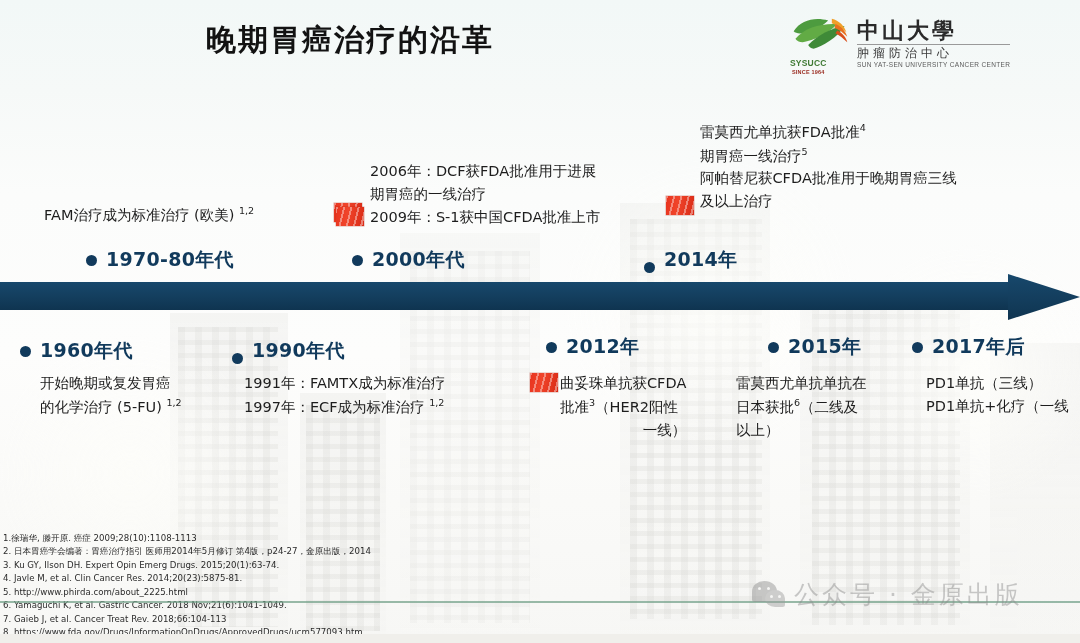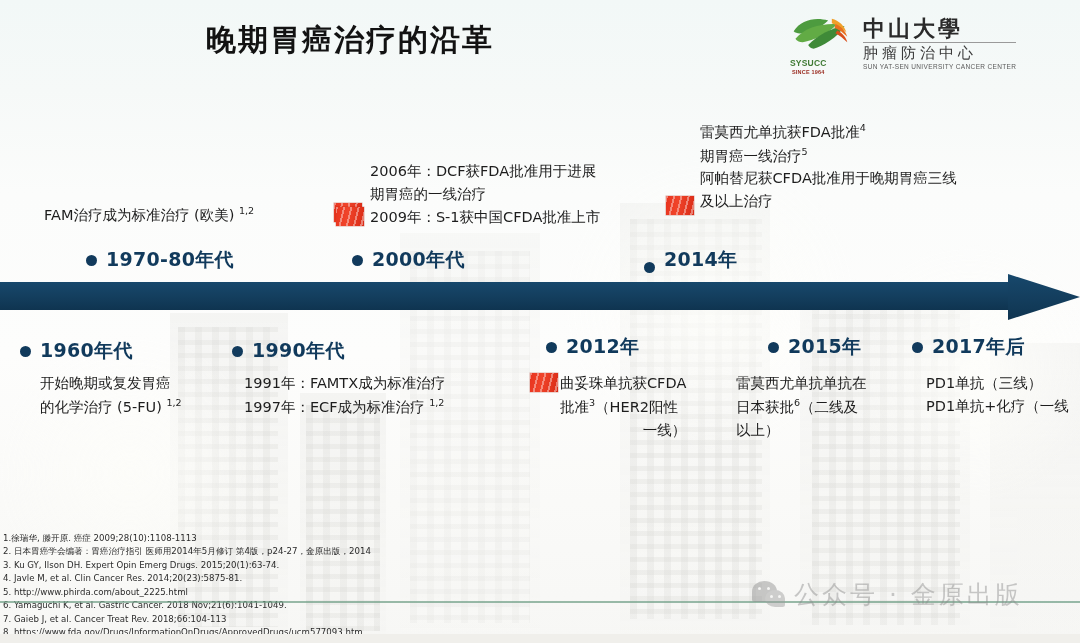--- a/index.html
+++ b/index.html
@@ -43,27 +43,27 @@
   .title {
     position: absolute; left: 0; top: 20px; width: 700px;
     text-align: center;
     font-size: 30px; font-weight: bold; color: #121212;
     letter-spacing: 2px;
     font-family: "DejaVu Sans", "Liberation Sans", sans-serif;
   }
 
   .logo { position: absolute; left: 789px; top: 14px; width: 232px; height: 58px; display: flex; align-items: center; }
   .logo-mark { position: relative; width: 62px; height: 56px; flex: 0 0 62px; }
-  .logo-text { margin-left: 12px; }
+  .logo-text { margin-left: 6px; }
   .logo-cn1 {
     font-size: 22px; font-weight: bold; color: #2a2a2a; letter-spacing: 3px;
     line-height: 1.12; font-family: "DejaVu Serif", "Liberation Serif", serif;
   }
   .logo-cn2 {
-    font-size: 15px; color: #3a3a3a; letter-spacing: 4px; line-height: 1.3;
+    font-size: 12px; color: #3a3a3a; letter-spacing: 4px; line-height: 1.3;
     border-top: 1px solid #9a9a9a; padding-top: 1px; margin-top: 1px;
     font-family: "DejaVu Sans", "Liberation Sans", sans-serif;
   }
   .logo-en { font-size: 6.5px; color: #5a5a5a; letter-spacing: .35px; white-space: nowrap; }
   .logo-sysucc { position: absolute; left: 1px; bottom: 3px; font-size: 8.5px; font-weight: bold; color: #3f7a34; letter-spacing: .2px; }
   .logo-since { position: absolute; left: 3px; bottom: -4px; font-size: 5.5px; font-weight: bold; color: #9a2b20; letter-spacing: .2px; }
 
   
   .arrow-wrap { position: absolute; left: 0; top: 274px; width: 1080px; height: 46px; }
   .arrow-bar {
@@ -224,21 +224,21 @@
     <span class="dot"></span>
     <span class="era-label">1960年代</span>
   </div>
   <div class="blk" style="left:40px; top:372px;">
     <p>开始晚期或复发胃癌</p>
     <p>
       <span>的化学治疗 (5-FU) </span><sup>1,2</sup>
     </p>
   </div>
 
-  <div class="era" style="left:232px; top:338px;">
+  <div class="era" style="left:232px; top:338px;align-items:flex-end;">
     <span class="dot"></span>
     <span class="era-label">1990年代</span>
   </div>
   <div class="blk" style="left:244px; top:372px;">
     <p>1991年：FAMTX成为标准治疗</p>
     <p>
       <span>1997年：ECF成为标准治疗 </span><sup>1,2</sup>
     </p>
   </div>
   <div class="flag" style="left:530px; top:373px;"></div>

